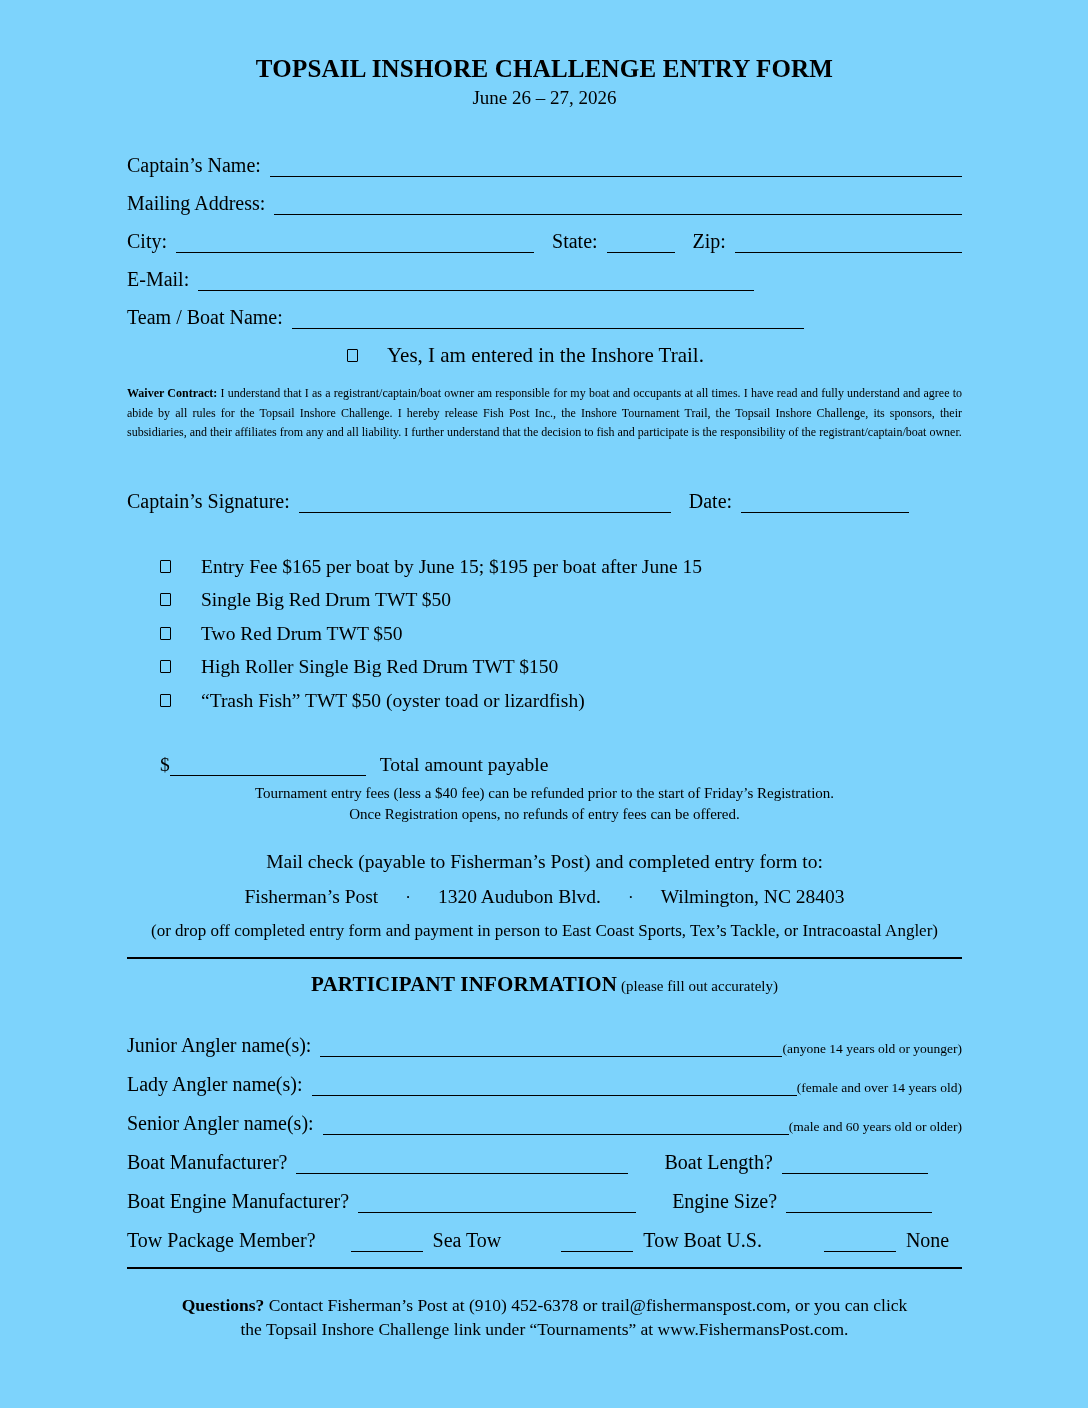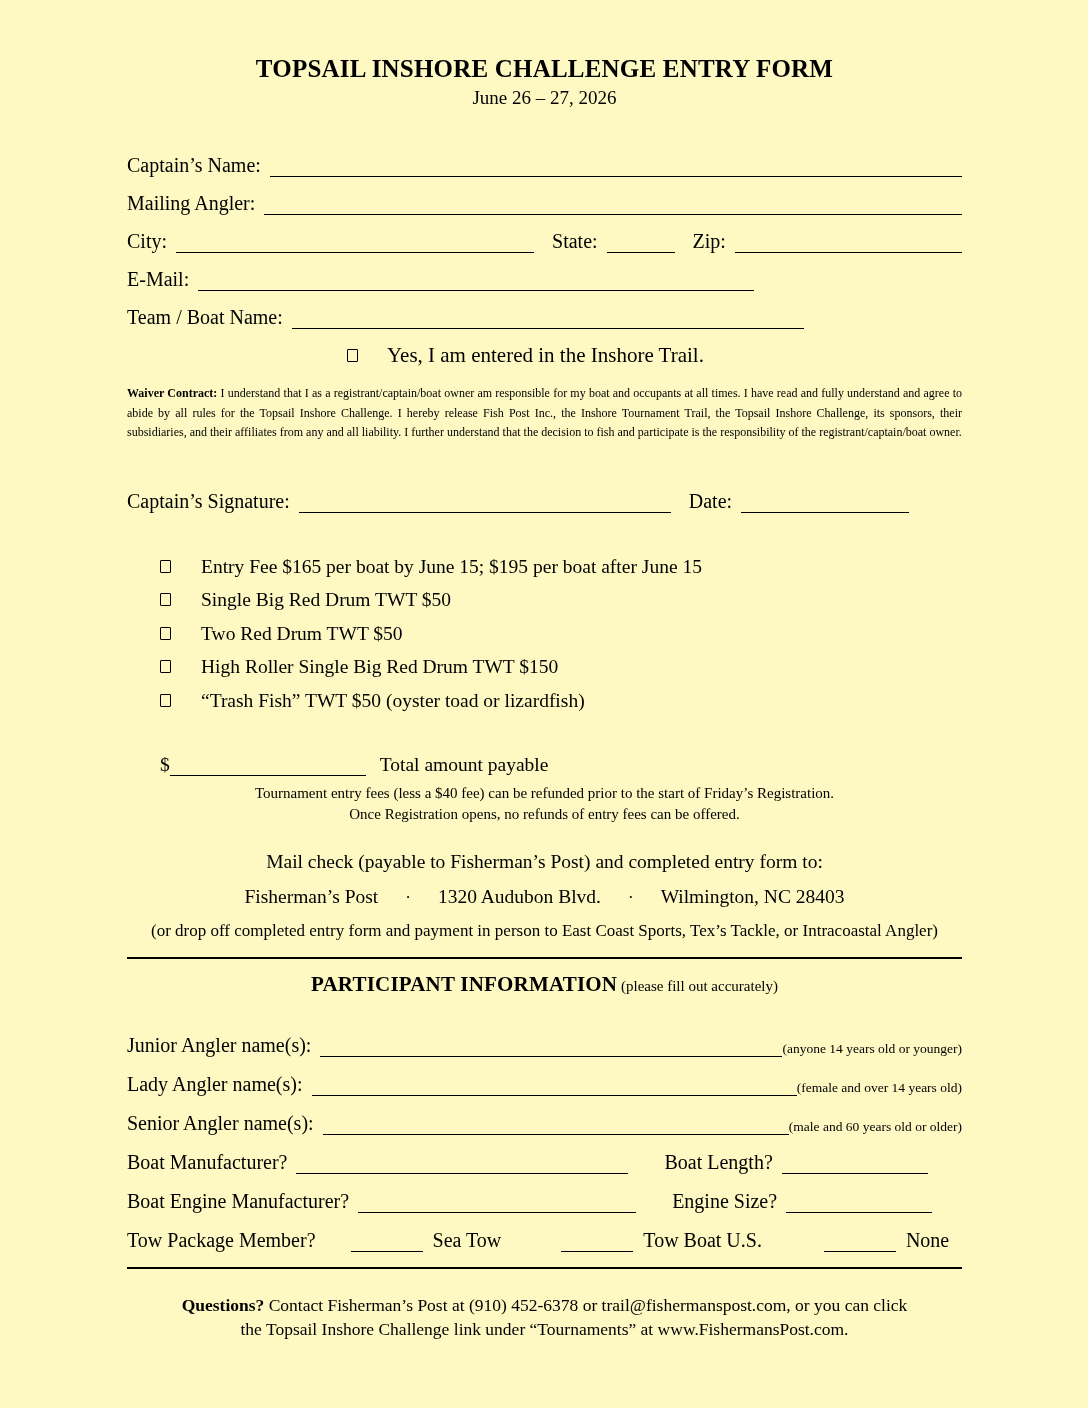--- a/index.html
+++ b/index.html
@@ -2,21 +2,21 @@
 <html><head>
 <meta charset="utf-8">
 <style>
   * { box-sizing: border-box; }
   html, body { margin: 0; padding: 0; background: #e8e8e8; }
   .page {
     position: relative;
     width: 1088px;
     height: 1408px;
     margin: 0 auto;
-    background: #fef9c3;
+    background: #7dd3fc;
     color: #000000;
     font-family: "Liberation Serif", "DejaVu Serif", serif;
     padding: 54px 126px 0 127px;
     overflow: hidden;
   }
   
   .title {
     text-align: center;
     font-size: 25px;
     font-weight: bold;
@@ -174,21 +174,21 @@
 
   <h1 class="title">TOPSAIL INSHORE CHALLENGE ENTRY FORM</h1>
   <div class="subtitle">June 26 – 27, 2026</div>
 
   <div class="contact">
     <div class="frow">
       <span class="lbl">Captain’s Name:</span>
       <span class="line grow"></span>
     </div>
     <div class="frow">
-      <span class="lbl">Mailing Angler:</span>
+      <span class="lbl">Mailing Address:</span>
       <span class="line grow"></span>
     </div>
     <div class="frow">
       <span class="lbl">City:</span>
       <span class="line w-city"></span>
       <span class="lbl ml">State:</span>
       <span class="line w-state"></span>
       <span class="lbl ml">Zip:</span>
       <span class="line grow"></span>
     </div>

